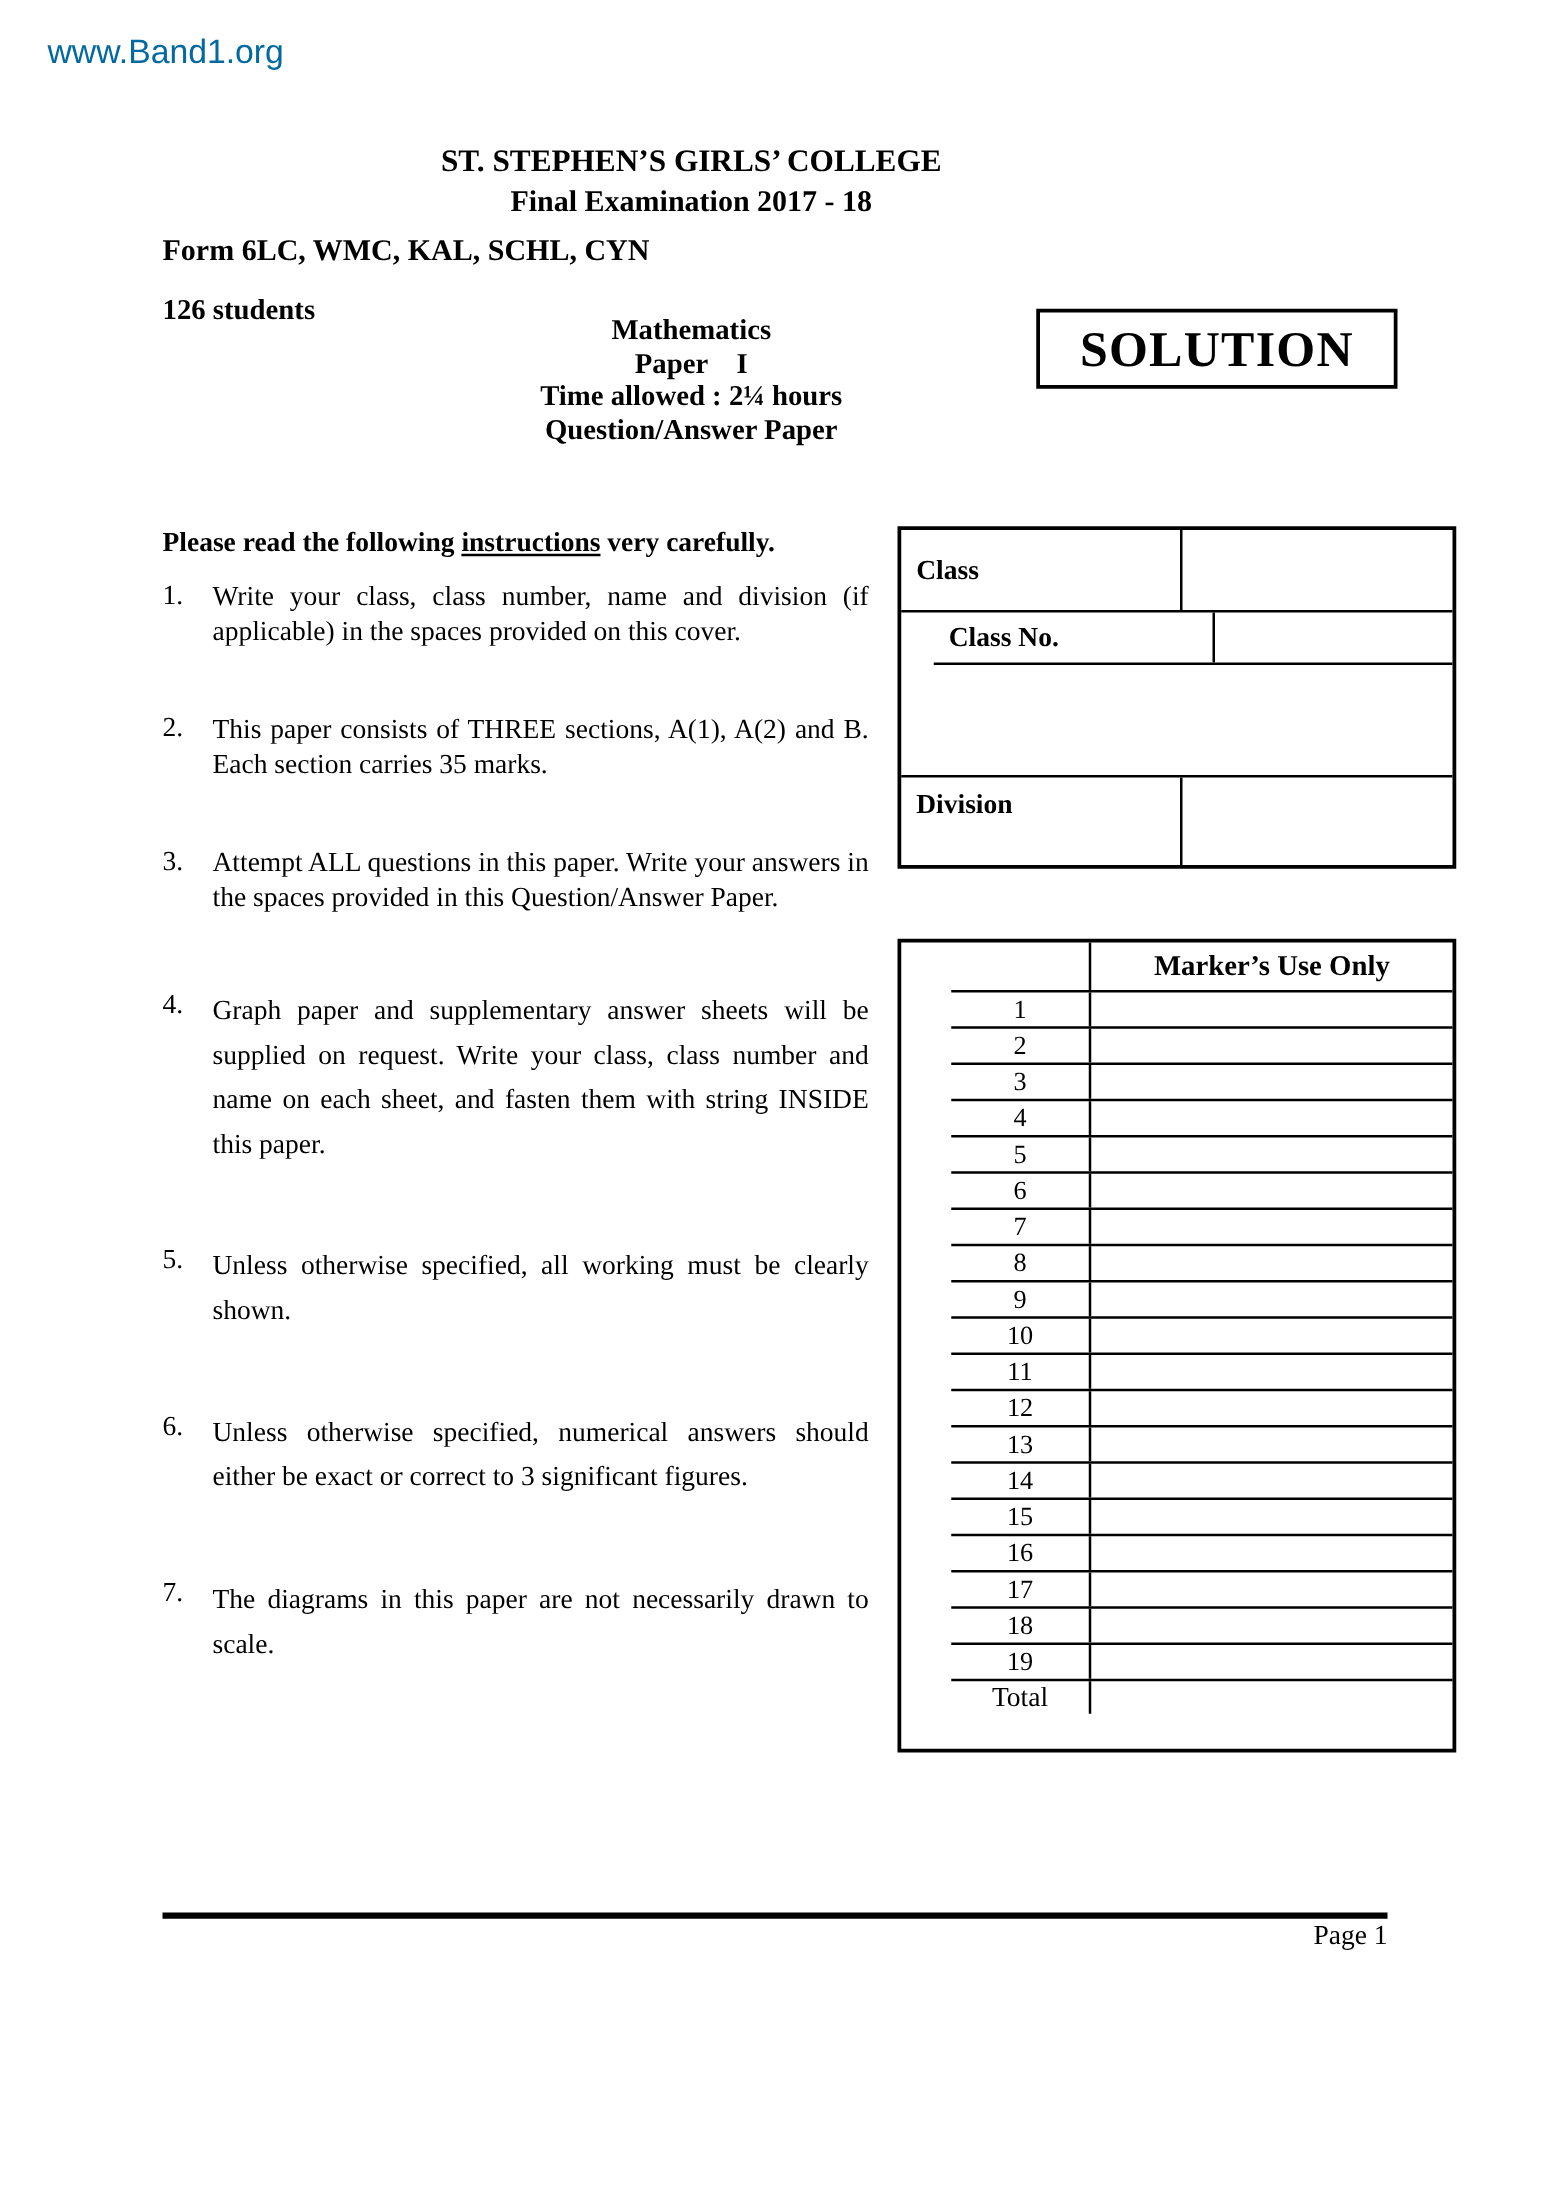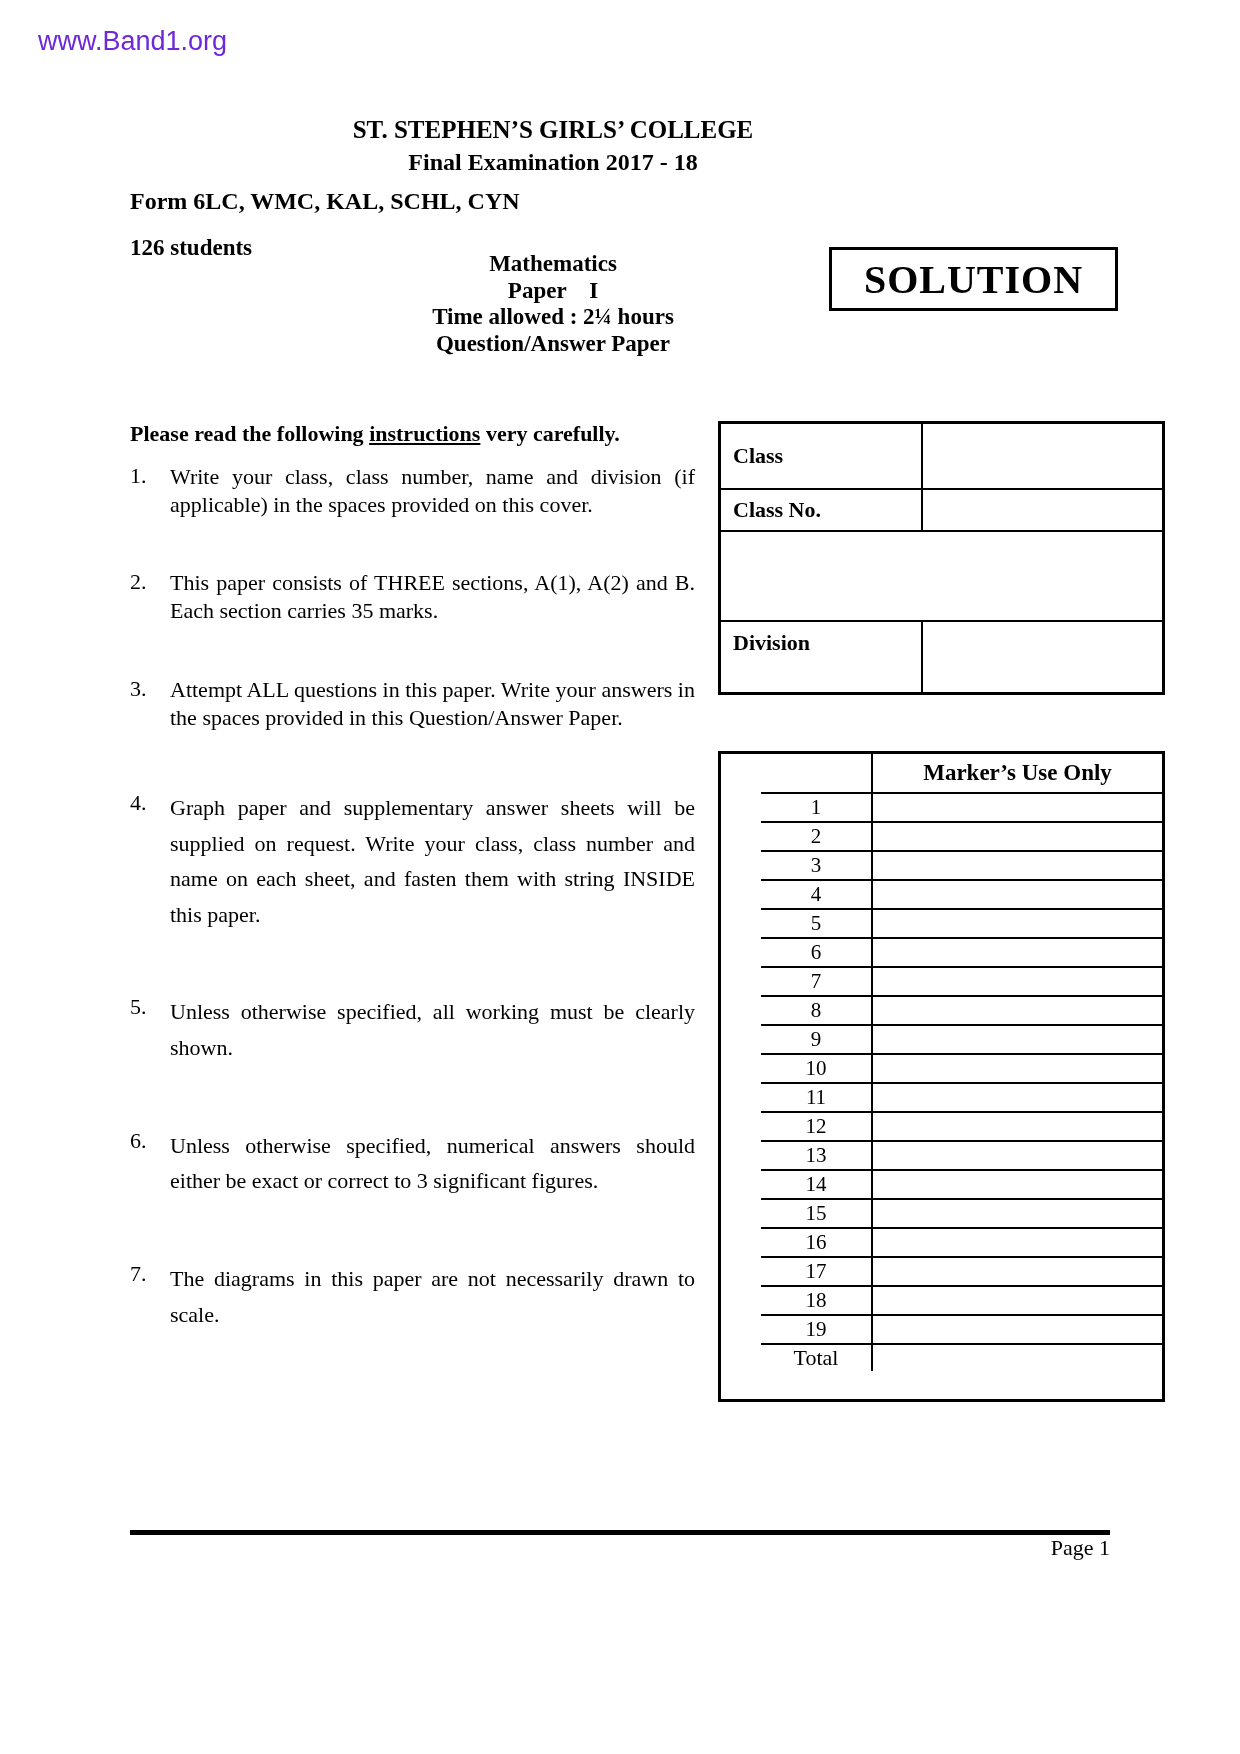--- a/index.html
+++ b/index.html
@@ -6,21 +6,21 @@
   body {
     width: 1240px; height: 1754px; overflow: hidden;
     font-family: "Liberation Serif", serif; color: #000;
   }
   .page {
     position: relative; width: 1240px; height: 1754px;
     padding: 0 75px 0 130px; box-sizing: border-box;
   }
   .watermark {
     position: absolute; top: 26px; left: 38px;
-    font-family: "Liberation Sans", sans-serif; font-size: 27px; color: #6d28d9;
+    font-family: "Liberation Sans", sans-serif; font-size: 27px; color: #0369a1;
   }
   .title-block { width: 846px; padding-top: 116px; text-align: center; font-weight: bold; }
   .school-name { font-size: 25px; }
   .exam-title  { font-size: 24px; margin-top: 5px; }
 
   .form-row {
     display: flex; 
     margin-top: 12px; font-weight: bold; font-size: 24px;
   }
 
@@ -51,27 +51,27 @@
   .inst-list .inst-item:nth-child(n+4) .inst-text { line-height: 1.62; }
   .inst-list .inst-item:nth-child(4),
   .inst-list .inst-item:nth-child(5),
   .inst-list .inst-item:nth-child(6) { margin-bottom: 62px; }
   .inst-list .inst-item:nth-child(7) { margin-bottom: 0; }
 
   .info-table { border: 3px solid #000; }
   .info-row { display: flex; border-bottom: 2px solid #000; }
   .info-row:last-child { border-bottom: none; }
   .info-label {
-    width: 202px; flex: none; box-sizing: border-box;
+    width: 225px; flex: none; box-sizing: border-box;
     border-right: 2px solid #000; font-weight: bold; font-size: 22px;
     padding: 6px 12px; display: flex; align-items: center;
   }
   .info-value { flex: 1; }
   .info-row:nth-child(1) { height: 64px; }
-  .info-row:nth-child(2) { height: 40px; }
+  .info-row:nth-child(2) { height: 40px; margin-left: 26px; }
   .info-row:nth-child(3) { height: 88px; }
   .info-row:nth-child(4) { height: 70px; }
   .info-row:nth-child(3) .info-label,
   .info-row:nth-child(4) .info-label { align-items: flex-start; padding-top: 8px; }
 
   .marker-table { border: 3px solid #000; margin-top: 56px; }
   .m-row { display: flex; border-bottom: 2px solid #000; height: 27px; margin-left: 40px; }
   .m-row:last-child { border-bottom: none; }
   .m-num {
     width: 112px; flex: none; box-sizing: border-box; border-right: 2px solid #000;

